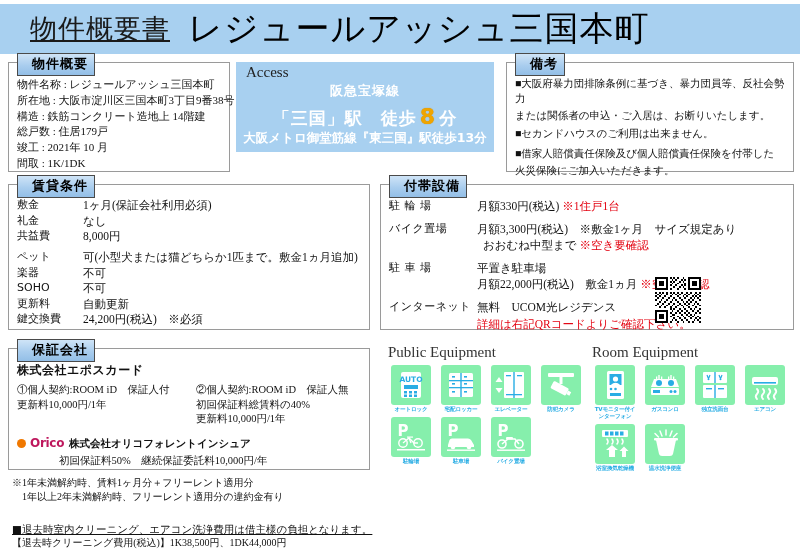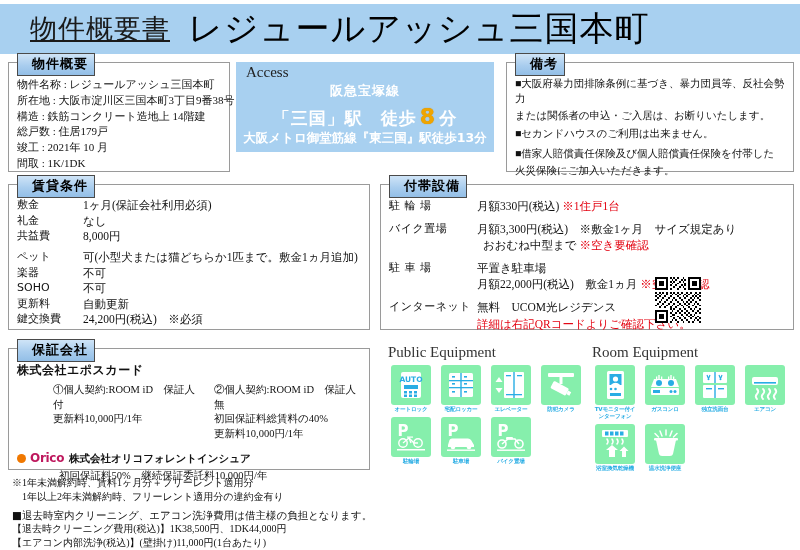--- a/index.html
+++ b/index.html
@@ -123,21 +123,21 @@
     width: 46px; height: 46px;
   }
 
   
   #guarantee { left: 8px; top: 348px; width: 362px; height: 122px; }
   #guarantee .box-body { padding-top: 13px; font-size: 11px; }
   .gt-company {
     font-family: "DejaVu Sans", sans-serif; font-weight: bold;
     font-size: 12px; margin-bottom: 4px; letter-spacing: 0.5px;
   }
-  .gt-cols { display: flex; gap: 14px; margin-left: 36px; }
+  .gt-cols { display: flex; gap: 14px; }
   .gt-col { flex: 1; line-height: 1.4; font-size: 10.5px; }
   .orico-row { display: flex; align-items: center; margin-top: 8px; }
   .orico-dot {
     width: 9px; height: 9px; border-radius: 50%;
     background: #f07800; margin-right: 4px; flex: none;
   }
   .orico-name {
     font-family: "DejaVu Sans", sans-serif; font-weight: bold;
     font-size: 12px; letter-spacing: -0.3px; color: #be185d;
   }
@@ -146,21 +146,21 @@
     font-size: 10.5px; margin-left: 5px;
   }
   .orico-fee { font-size: 10.5px; padding-left: 42px; margin-top: 2px; }
 
   
   #notes {
     position: absolute; left: 12px; top: 476px; width: 420px;
     font-size: 10px; line-height: 1.38; color: #111;
   }
   #notes .n-indent { padding-left: 10px; }
-  #notes .n-gap { margin-top: 4px; }
+  #notes .n-gap { margin-top: 18px; text-decoration: underline; }
   #notes .n-bold { font-family: "DejaVu Sans", sans-serif; font-size: 10.5px; }
 
   
   .eq-panel { position: absolute; }
   #pub-eq { left: 388px; top: 344px; width: 200px; }
   #room-eq { left: 592px; top: 344px; width: 204px; }
   .eq-title {
     font-size: 15px; color: #333; margin-bottom: 4px;
     font-family: "Liberation Serif", serif;
   }

